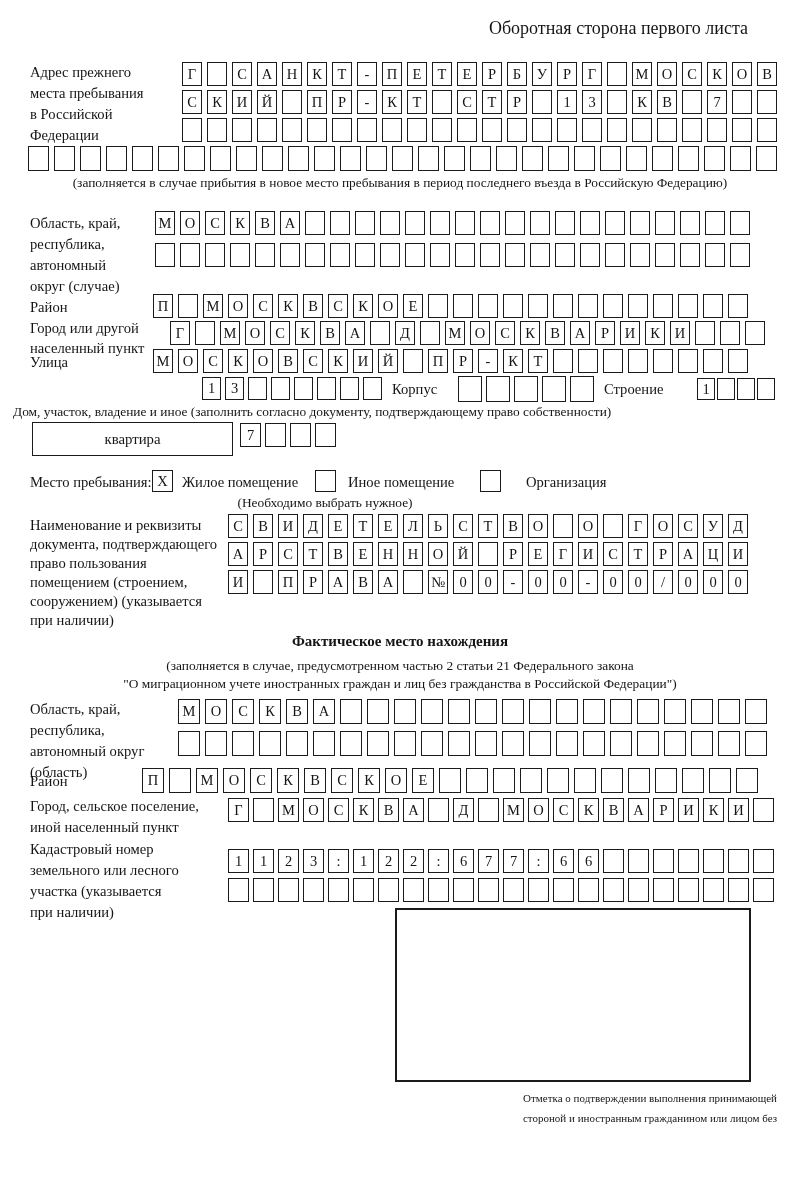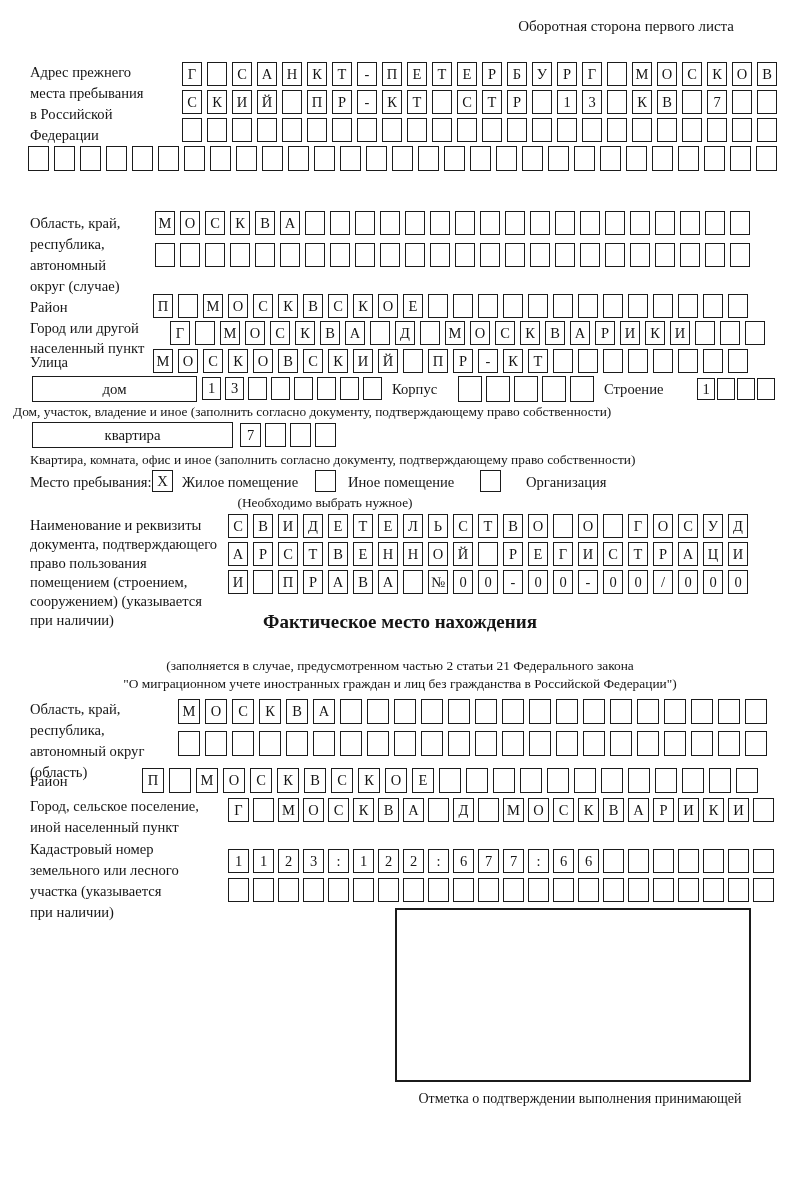--- a/index.html
+++ b/index.html
@@ -25,21 +25,21 @@
   .labelbox{position:absolute;border:1.8px solid #1b1b1b;box-sizing:border-box;background:#fff;
        display:flex;align-items:center;justify-content:center;font-size:14.8px}
   .centered{left:0;width:800px;text-align:center}
   .stamp{position:absolute;border:2px solid #1b1b1b;box-sizing:border-box;background:#fff}
 </style>
 </head>
 <body>
 
 <div class="page">
 
-  <div class="abs" style="top:18px;right:66px;font-size:15px">Оборотная сторона первого листа</div>
+  <div class="abs" style="top:18px;right:52px;font-size:18px">Оборотная сторона первого листа</div>
 
   <div class="abs lbl" style="left:30px;top:62px">
       <div>Адрес прежнего</div>
       <div>места пребывания</div>
       <div>в Российской</div>
       <div>Федерации</div>
     </div>
   <div class="cellrow" style="left:182px;top:62px">
       <div class="cell">Г</div>
       <div class="cell"></div>
@@ -142,20 +142,21 @@
       <div class="cell"></div>
       <div class="cell"></div>
       <div class="cell"></div>
       <div class="cell"></div>
       <div class="cell"></div>
       <div class="cell"></div>
       <div class="cell"></div>
       <div class="cell"></div>
       <div class="cell"></div>
     </div>
+  <div class="abs cap centered" style="top:175px">(заполняется в случае прибытия в новое место пребывания в период последнего въезда в Российскую Федерацию)</div>
 
 
   <div class="abs lbl" style="left:30px;top:213px">
       <div>Область, край,</div>
       <div>республика,</div>
       <div>автономный</div>
       <div>округ (случае)</div>
     </div>
   <div class="cellrow" style="left:155px;top:211px">
       <div class="cell">М</div>
@@ -290,21 +291,20 @@
       <div class="cell"></div>
       <div class="cell"></div>
       <div class="cell"></div>
       <div class="cell"></div>
       <div class="cell"></div>
       <div class="cell"></div>
       <div class="cell"></div>
       <div class="cell"></div>
     </div>
 
-  <div class="labelbox" style="left:32px;top:376px;width:165px;height:26px">дом</div>
   <div class="cellrow hno" style="left:202px;top:377px">
       <div class="cell">1</div>
       <div class="cell">3</div>
       <div class="cell"></div>
       <div class="cell"></div>
       <div class="cell"></div>
       <div class="cell"></div>
       <div class="cell"></div>
       <div class="cell"></div>
     </div>
@@ -318,28 +318,27 @@
     </div>
   <div class="abs lbl" style="left:604px;top:379px">Строение</div>
   <div class="cellrow str" style="left:697px;top:378px">
       <div class="cell">1</div>
       <div class="cell"></div>
       <div class="cell"></div>
       <div class="cell"></div>
     </div>
   <div class="abs cap" style="left:13px;top:404px">Дом, участок, владение и иное (заполнить согласно документу, подтверждающему право собственности)</div>
 
-  <div class="labelbox" style="left:32px;top:422px;width:201px;height:26px">квартира</div>
+  <div class="labelbox" style="left:32px;top:422px;width:201px;height:34px">квартира</div>
   <div class="cellrow apt" style="left:240px;top:423px">
       <div class="cell">7</div>
       <div class="cell"></div>
       <div class="cell"></div>
       <div class="cell"></div>
     </div>
-  <div class="abs cap" style="left:30px;top:452px">Квартира, комната, офис и иное (заполнить согласно документу, подтверждающему право собственности)</div>
 
   <div class="abs lbl" style="left:30px;top:472px">Место пребывания:</div>
   <div class="chk" style="left:152px;top:470px">X</div>
   <div class="abs lbl" style="left:182px;top:472px">Жилое помещение</div>
   <div class="chk" style="left:315px;top:470px"></div>
   <div class="abs lbl" style="left:348px;top:472px">Иное помещение</div>
   <div class="chk" style="left:480px;top:470px"></div>
   <div class="abs lbl" style="left:526px;top:472px">Организация</div>
   <div class="abs cap" style="left:160px;top:495px;width:330px;text-align:center">(Необходимо выбрать нужное)</div>
 
@@ -414,21 +413,21 @@
       <div class="cell">0</div>
       <div class="cell">-</div>
       <div class="cell">0</div>
       <div class="cell">0</div>
       <div class="cell">/</div>
       <div class="cell">0</div>
       <div class="cell">0</div>
       <div class="cell">0</div>
     </div>
 
-  <div class="abs ttl centered" style="top:611px;font-size:19px">Фактическое место нахождения</div>
+  <div class="abs ttl centered" style="top:633px;font-size:15px">Фактическое место нахождения</div>
   <div class="abs cap centered" style="top:658px">(заполняется в случае, предусмотренном частью 2 статьи 21 Федерального закона</div>
   <div class="abs cap centered" style="top:676px">"О миграционном учете иностранных граждан и лиц без гражданства в Российской Федерации")</div>
 
   <div class="abs lbl" style="left:30px;top:699px">
       <div>Область, край,</div>
       <div>республика,</div>
       <div>автономный округ</div>
       <div>(область)</div>
     </div>
   <div class="cellrow s3" style="left:178px;top:699px">
@@ -585,17 +584,18 @@
       <div class="cell"></div>
       <div class="cell"></div>
       <div class="cell"></div>
       <div class="cell"></div>
       <div class="cell"></div>
       <div class="cell"></div>
       <div class="cell"></div>
     </div>
 
   <div class="stamp" style="left:395px;top:908px;width:356px;height:174px"></div>
-  <div class="abs" style="left:383px;top:1089px;width:394px;text-align:center;font-size:14px;line-height:19.5px">
+  <div class="abs" style="left:383px;top:1089px;width:394px;text-align:right;font-size:11px;line-height:19.5px">
       <div>Отметка о подтверждении выполнения принимающей</div>
+      <div>стороной и иностранным гражданином или лицом без</div>
     </div>
 
 </div>
 
 </body></html>

